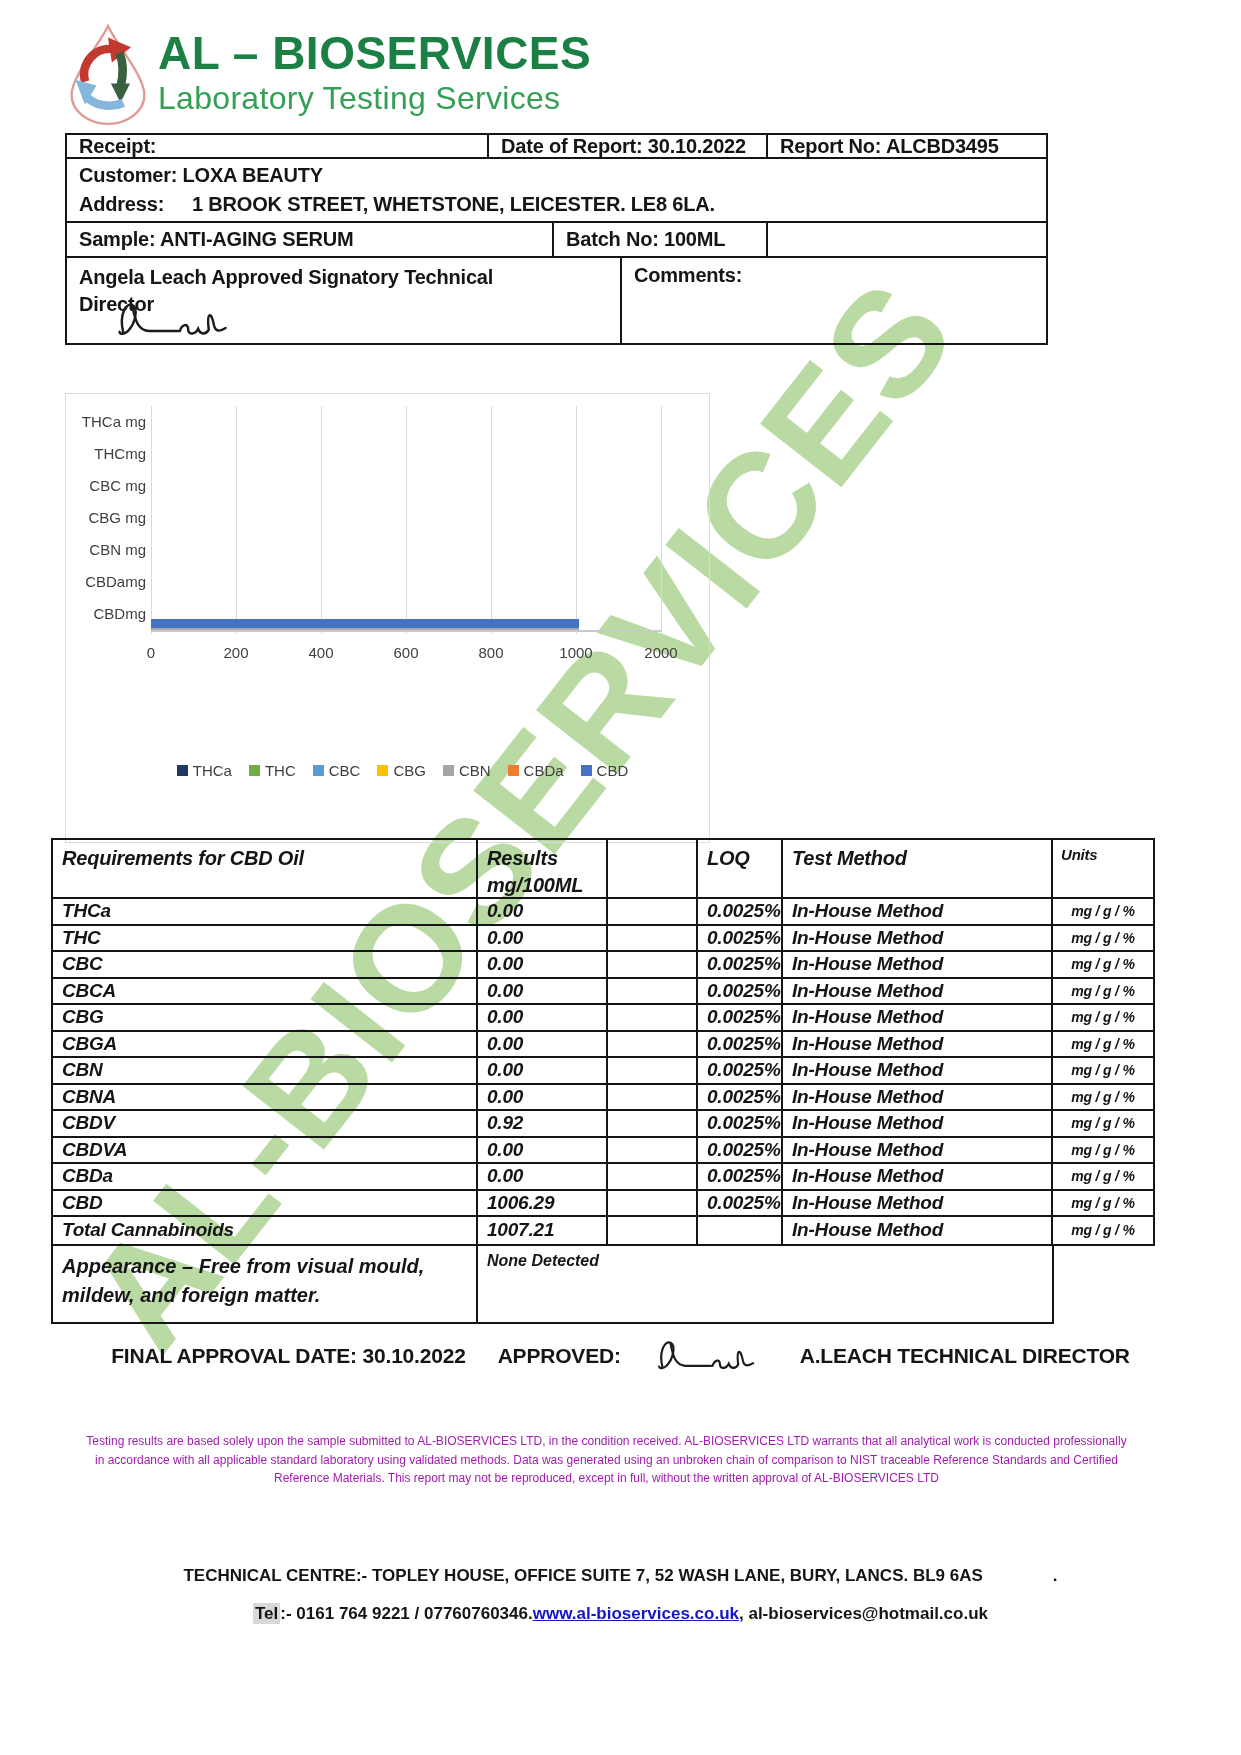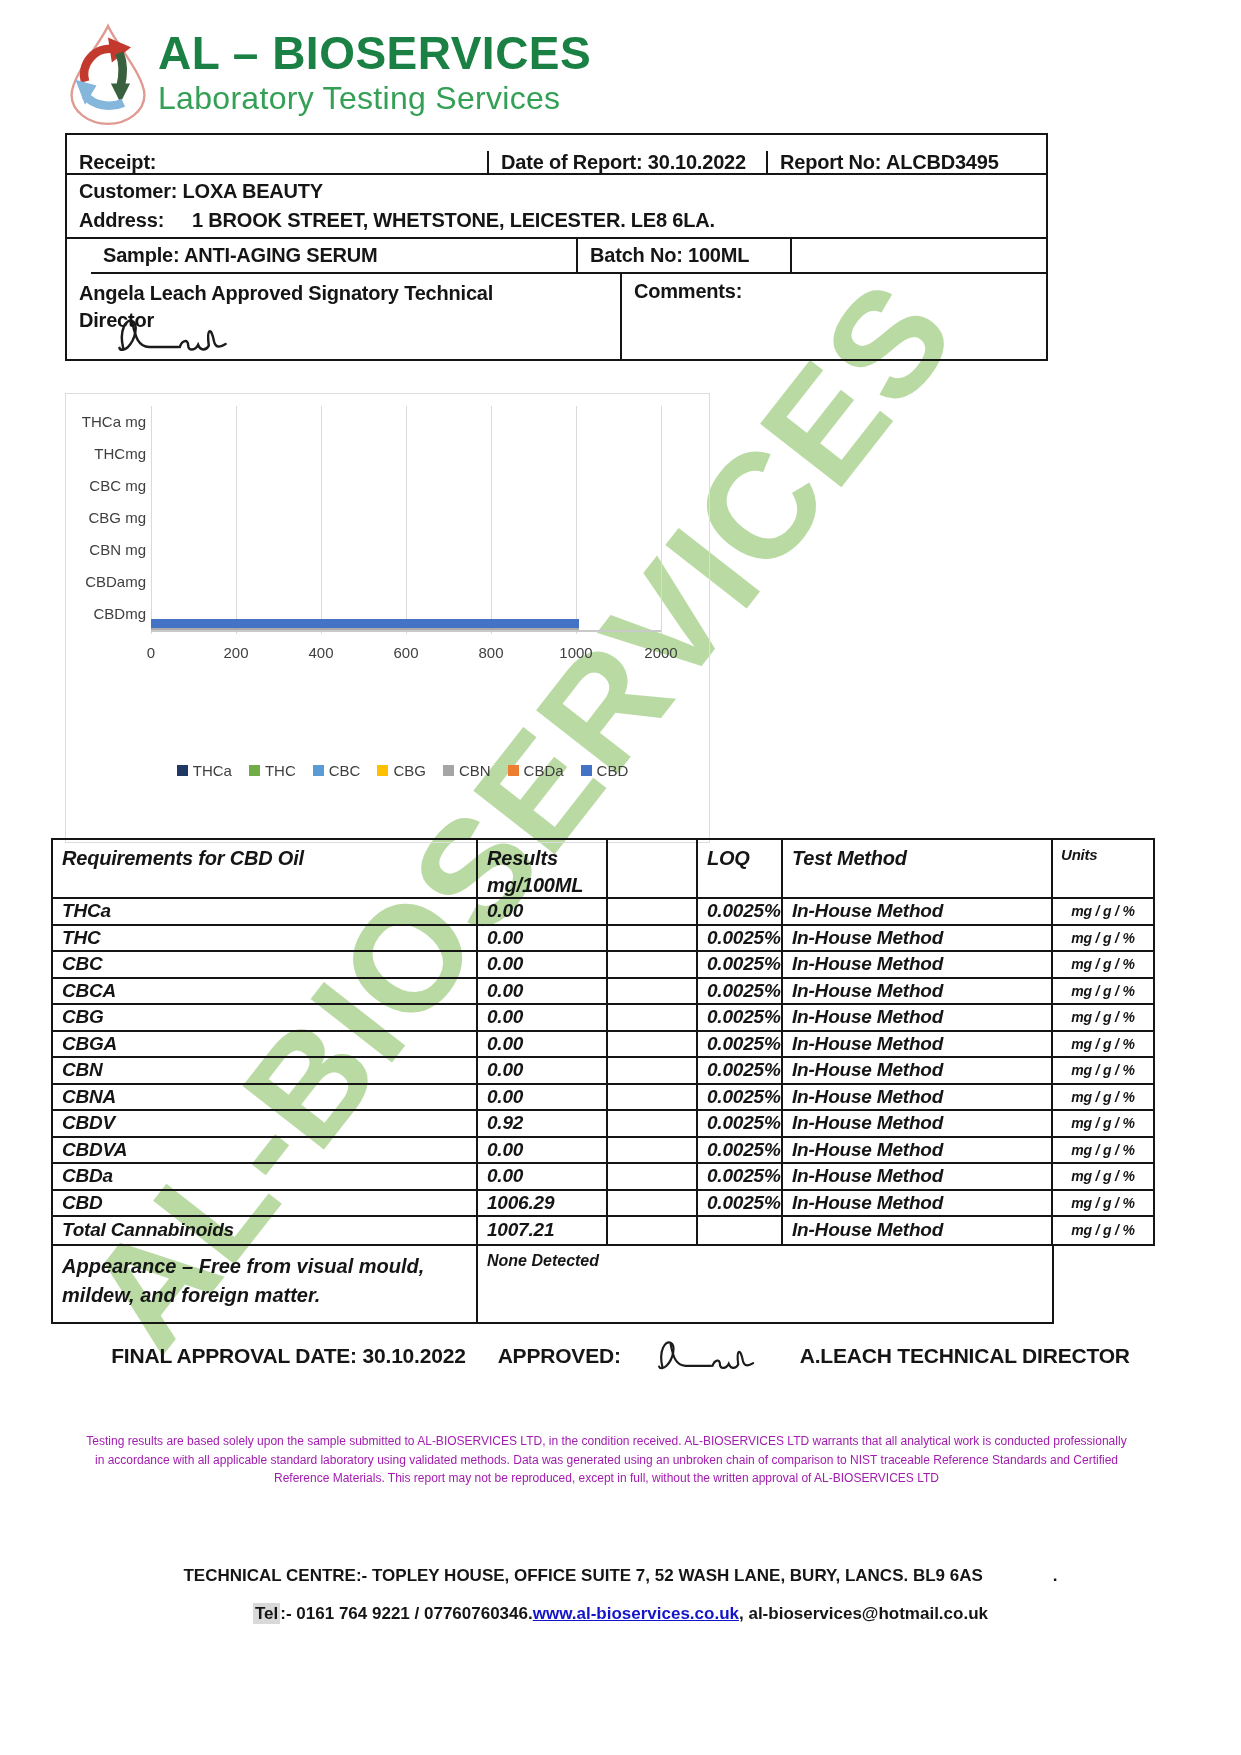--- a/index.html
+++ b/index.html
@@ -21,21 +21,21 @@
   .brand-text{margin-left:4px;padding-top:8px;}
   .brand-title{font-size:46px;font-weight:700;color:#1a8044;letter-spacing:.5px;line-height:1.0;}
   .brand-subtitle{font-size:32px;font-weight:400;color:#33a055;margin-top:4px;letter-spacing:.3px;}
   
   .info-table{position:absolute;left:65px;top:133px;width:983px;border:2px solid #151515;box-sizing:border-box;}
   .it-row{display:flex;border-bottom:2px solid #151515;box-sizing:border-box;}
   .it-row:last-child{border-bottom:none;}
   .it-cell{box-sizing:border-box;border-right:2px solid #151515;padding:4px 0 4px 12px;
            font-size:20px;font-weight:700;letter-spacing:-.2px;display:flex;flex-direction:column;justify-content:center;}
   .it-cell:last-child{border-right:none;}
-  .r1{height:24px;margin-top:16px;} .r2{height:64px;} .r3{height:35px;margin-left:24px;} .r4{height:85px;}
+  .r1{height:24px;} .r2{height:64px;} .r3{height:35px;} .r4{height:85px;}
   .r1 .c-a{width:422px;} .r1 .c-b{width:279px;} .r1 .c-c{flex:1;}
   .r2 .c-full{flex:1;justify-content:center;}
   .r2 .line{display:block;line-height:1.45;}
   .addr-val{margin-left:28px;}
   .r3 .c-a{width:487px;} .r3 .c-b{width:214px;} .r3 .c-c{flex:1;}
   .r4 .c-a{width:555px;justify-content:flex-start;padding-top:6px;position:relative;}
   .r4 .c-b{flex:1;justify-content:flex-start;padding-top:6px;border-radius:13px;}
   .sig-block{line-height:1.35;width:470px;}
   .sig{position:absolute;left:28px;bottom:2px;width:165px;height:42px;}
   .sig path,.sig2 path{stroke:#1b1b1b;stroke-width:3.2;fill:none;stroke-linecap:round;}

